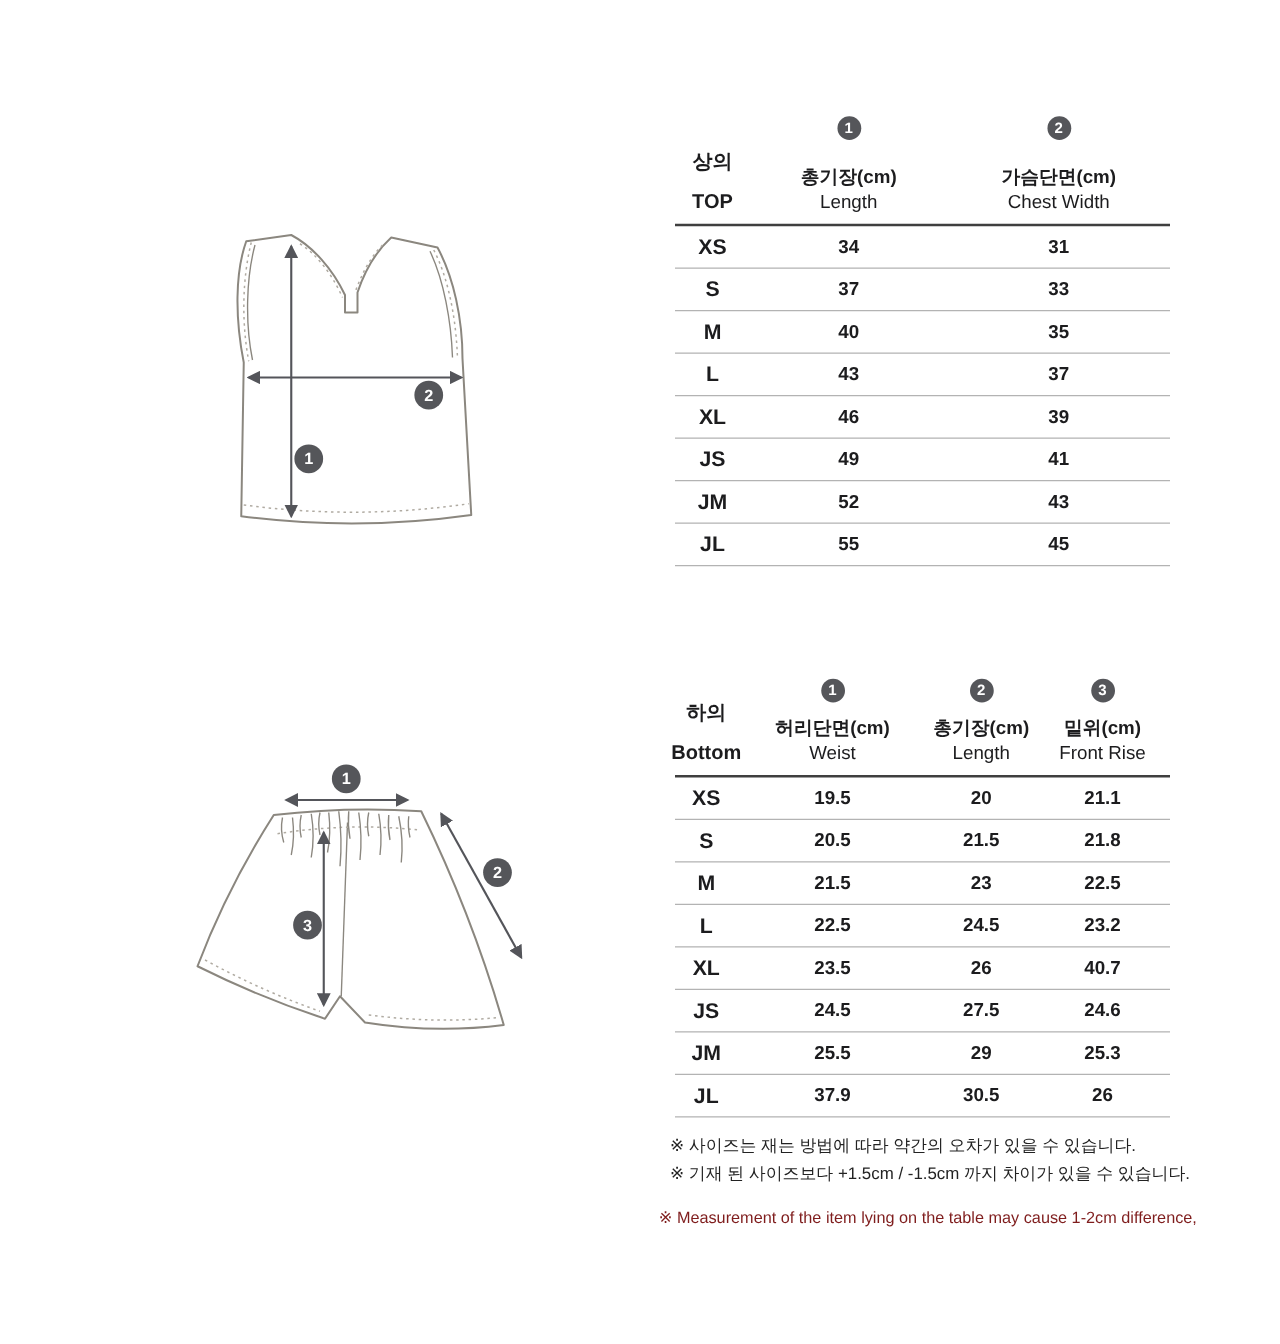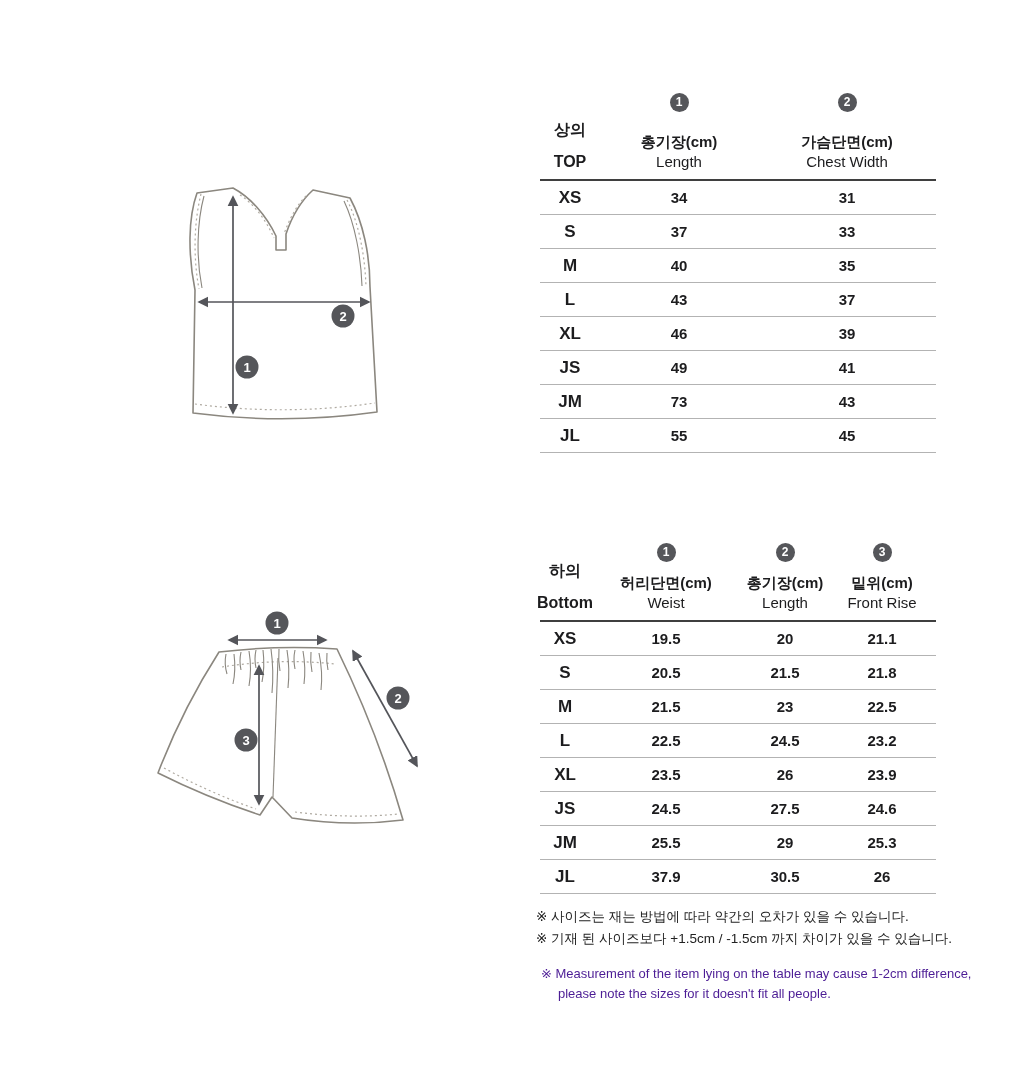--- a/index.html
+++ b/index.html
@@ -20,21 +20,21 @@
          font-size:12px;font-weight:700;line-height:19px;text-align:center;
          margin-bottom:auto;}
   .h-ko{font-size:15px;line-height:21px;font-weight:bold;}
   .h-en{font-size:15px;line-height:19px;text-align:right;}
   .corner .h-ko,.corner .h-en{font-weight:700;font-size:16px;margin-top:12px;}
   .t-cell.size{font-weight:700;font-size:17px;}
   .t-cell.val{font-weight:700;font-size:15px;}
 
   
   .notes-ko{position:absolute;left:536px;top:906px;font-size:13.5px;line-height:22px;color:#222;}
-  .notes-en{position:absolute;left:541px;top:964px;font-size:13px;line-height:20px;color:#4c1d95;}
+  .notes-en{position:absolute;left:527px;top:964px;font-size:13px;line-height:20px;color:#7f1d1d;}
   .notes-en .cont{padding-left:17px;}
 
   
   .diagram{position:absolute;}
   #vest-svg{left:150px;top:160px;}
   #shorts-svg{left:140px;top:598px;}
   .outline{fill:none;stroke:#8b877f;stroke-width:1.6;stroke-linejoin:round;}
   .thin{fill:none;stroke:#8b877f;stroke-width:1.1;}
   .stitch{fill:none;stroke:#b0aba2;stroke-width:1.2;stroke-dasharray:2 3;}
   .arrow{fill:none;stroke:#54555a;stroke-width:1.7;}
@@ -116,21 +116,21 @@
         <div class="t-cell val">46</div>
         <div class="t-cell val">39</div>
       </div>
       <div class="t-row">
         <div class="t-cell size">JS</div>
         <div class="t-cell val">49</div>
         <div class="t-cell val">41</div>
       </div>
       <div class="t-row">
         <div class="t-cell size">JM</div>
-        <div class="t-cell val">73</div>
+        <div class="t-cell val">52</div>
         <div class="t-cell val">43</div>
       </div>
       <div class="t-row">
         <div class="t-cell size">JL</div>
         <div class="t-cell val">55</div>
         <div class="t-cell val">45</div>
       </div>
     </div>
 
   <svg id="shorts-svg" class="diagram" width="300" height="265" viewBox="0 0 300 265">
@@ -221,21 +221,21 @@
       <div class="t-row">
         <div class="t-cell size">L</div>
         <div class="t-cell val">22.5</div>
         <div class="t-cell val">24.5</div>
         <div class="t-cell val">23.2</div>
       </div>
       <div class="t-row">
         <div class="t-cell size">XL</div>
         <div class="t-cell val">23.5</div>
         <div class="t-cell val">26</div>
-        <div class="t-cell val">23.9</div>
+        <div class="t-cell val">40.7</div>
       </div>
       <div class="t-row">
         <div class="t-cell size">JS</div>
         <div class="t-cell val">24.5</div>
         <div class="t-cell val">27.5</div>
         <div class="t-cell val">24.6</div>
       </div>
       <div class="t-row">
         <div class="t-cell size">JM</div>
         <div class="t-cell val">25.5</div>
@@ -249,16 +249,15 @@
         <div class="t-cell val">26</div>
       </div>
     </div>
 
   <div class="notes-ko">
     <div>※ 사이즈는 재는 방법에 따라 약간의 오차가 있을 수 있습니다.</div>
     <div>※ 기재 된 사이즈보다 +1.5cm / -1.5cm 까지 차이가 있을 수 있습니다.</div>
   </div>
   <div class="notes-en">
     <div>※ Measurement of the item lying on the table may cause 1-2cm difference,</div>
-    <div class="cont">please note the sizes for it doesn't fit all people.</div>
   </div>
 
 </div>
 
 </body></html>

